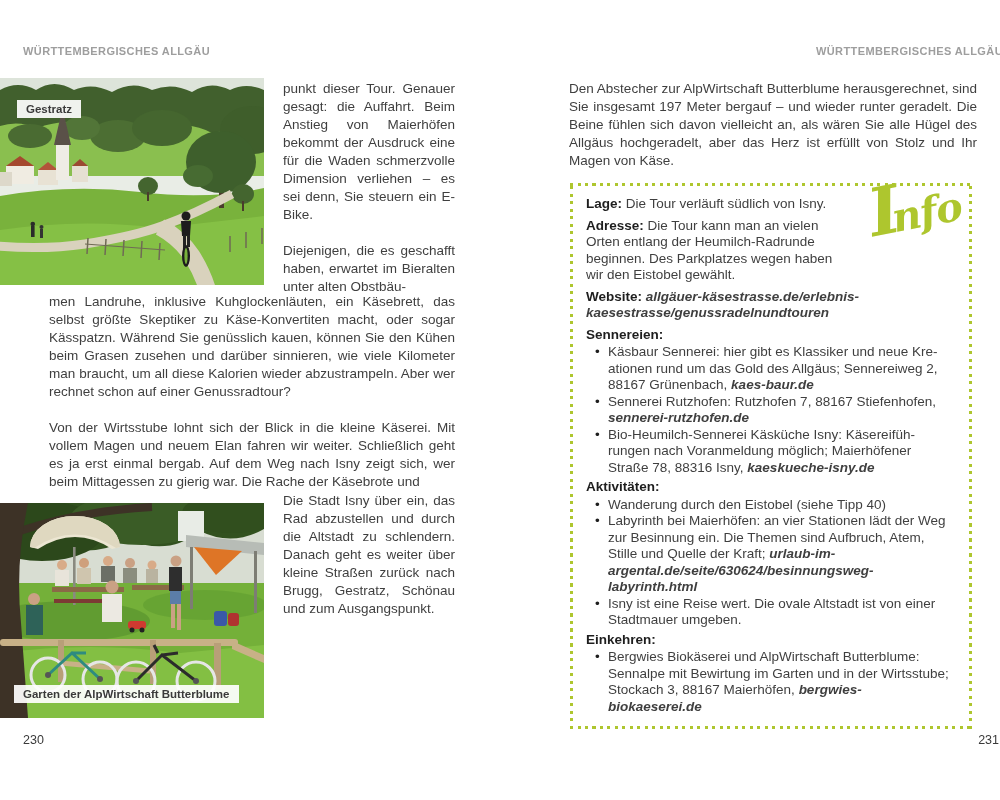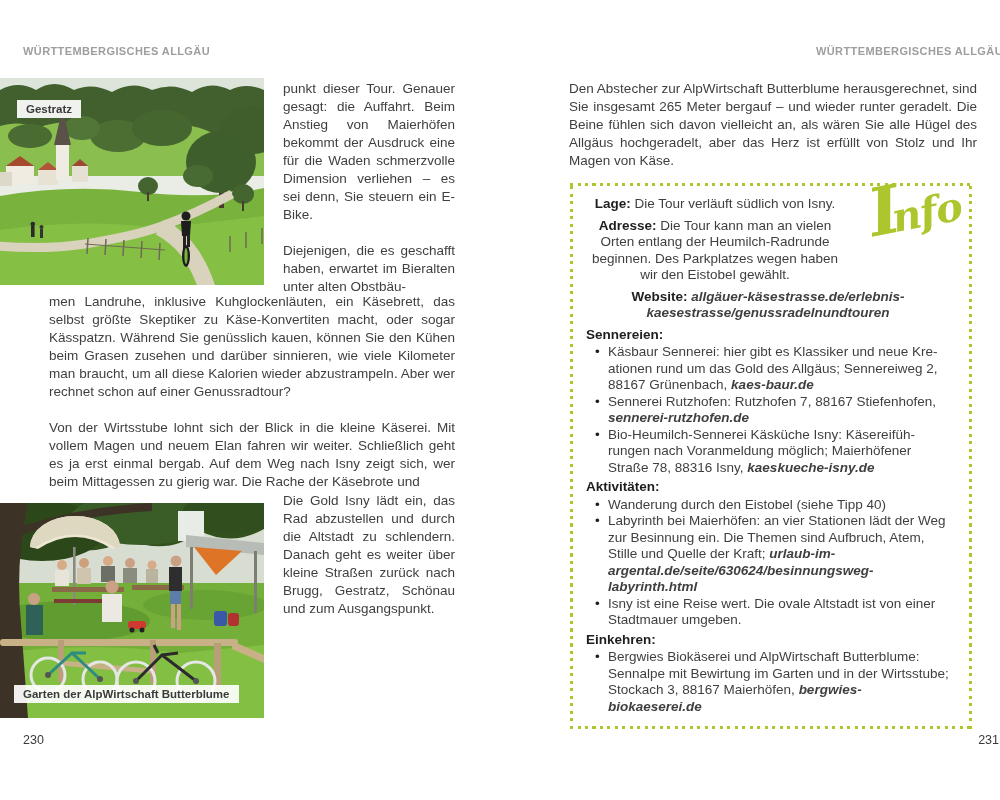--- a/index.html
+++ b/index.html
@@ -46,21 +46,21 @@
   .infobox{
     position:absolute;left:570px;top:183px;width:402px;box-sizing:border-box;
     padding:13px 22px 12px 16px;
     background:
       repeating-linear-gradient(90deg,var(--accent) 0 3px,transparent 3px 7.5px) left top / 100% 3px no-repeat,
       repeating-linear-gradient(90deg,var(--accent) 0 3px,transparent 3px 7.5px) left bottom / 100% 3px no-repeat,
       repeating-linear-gradient(0deg,var(--accent) 0 3px,transparent 3px 7.5px) left top / 3px 100% no-repeat,
       repeating-linear-gradient(0deg,var(--accent) 0 3px,transparent 3px 7.5px) right top / 3px 100% no-repeat;
   }
   .infobox, .infobox p, .infobox li, .infobox div{font-size:13.5px;line-height:16.5px;}
-  .field{margin:0 0 5px 0;text-align:center;}
+  .field{margin:0 0 5px 0;text-align:left;}
   .field b{color:#1e1e1e;}
   .narrow{width:258px;}
   .sec-h{font-weight:700;color:#1e1e1e;margin:3px 0 1px 0;}
   .infobox ul{margin:0 0 2px 0;padding:0 0 0 22px;list-style:none;}
   .infobox li{position:relative;margin:0;}
   .infobox li::before{content:"\2022";position:absolute;left:-13px;top:0;color:#1e1e1e;}
   .url{font-style:italic;overflow-wrap:anywhere;font-weight:bold;}
   
   .info-badge{
     position:absolute;right:10px;top:14px;color:var(--accent);
@@ -213,28 +213,28 @@
       </g>
       <circle cx="48" cy="172" r="3" fill="#555"></circle>
         <circle cx="100" cy="176" r="3" fill="#555"></circle>
       <circle cx="136" cy="178" r="3" fill="#555"></circle>
         <circle cx="196" cy="178" r="3" fill="#555"></circle>
     </svg>
     <figcaption class="photo-label label-bl">Garten der AlpWirtschaft Butterblume</figcaption>
   </figure>
 
   <div class="col col2 bodytext">
-    <p>Die Gold Isny lädt ein, das Rad abzustellen und durch die Altstadt zu schlendern. Danach geht es weiter über kleine Straßen zurück nach Brugg, Gestratz, Schönau und zum Ausgangspunkt.</p>
+    <p>Die Stadt Isny über ein, das Rad abzustellen und durch die Altstadt zu schlendern. Danach geht es weiter über kleine Straßen zurück nach Brugg, Gestratz, Schönau und zum Ausgangspunkt.</p>
   </div>
 
   <div class="pagenum pn-left">230</div>
 
   <div class="hdr hdr-right">WÜRTTEMBERGISCHES ALLGÄU</div>
 
-  <p class="intro bodytext">Den Abstecher zur AlpWirtschaft Butterblume herausgerech­net, sind Sie insgesamt 265 Meter bergauf – und wieder runter geradelt. Die Beine fühlen sich davon vielleicht an, als wären Sie alle Hügel des Allgäus hochgeradelt, aber das Herz ist erfüllt von Stolz und Ihr Magen von Käse.</p>
+  <p class="intro bodytext">Den Abstecher zur AlpWirtschaft Butterblume herausgerech­net, sind Sie insgesamt 197 Meter bergauf – und wieder runter geradelt. Die Beine fühlen sich davon vielleicht an, als wären Sie alle Hügel des Allgäus hochgeradelt, aber das Herz ist erfüllt von Stolz und Ihr Magen von Käse.</p>
 
   <div class="infobox">
     <div class="info-badge">
       <span class="badge-initial">I</span><span class="badge-rest">nfo</span>
     </div>
     <div id="info-fields">
         <p class="field narrow"><b>Lage:</b><span> Die Tour verläuft südlich von Isny.</span></p>
         <p class="field narrow"><b>Adresse:</b><span> Die Tour kann man an vielen Orten entlang der Heumilch-Radrunde beginnen. Des Parkplatzes wegen haben wir den Eistobel gewählt.</span></p>
         <p class="field"><b>Website:</b><span> </span><span class="url">allgäuer-käsestrasse.de/erlebnis-kaesestrasse/genussradelnundtouren</span></p>
       </div>

